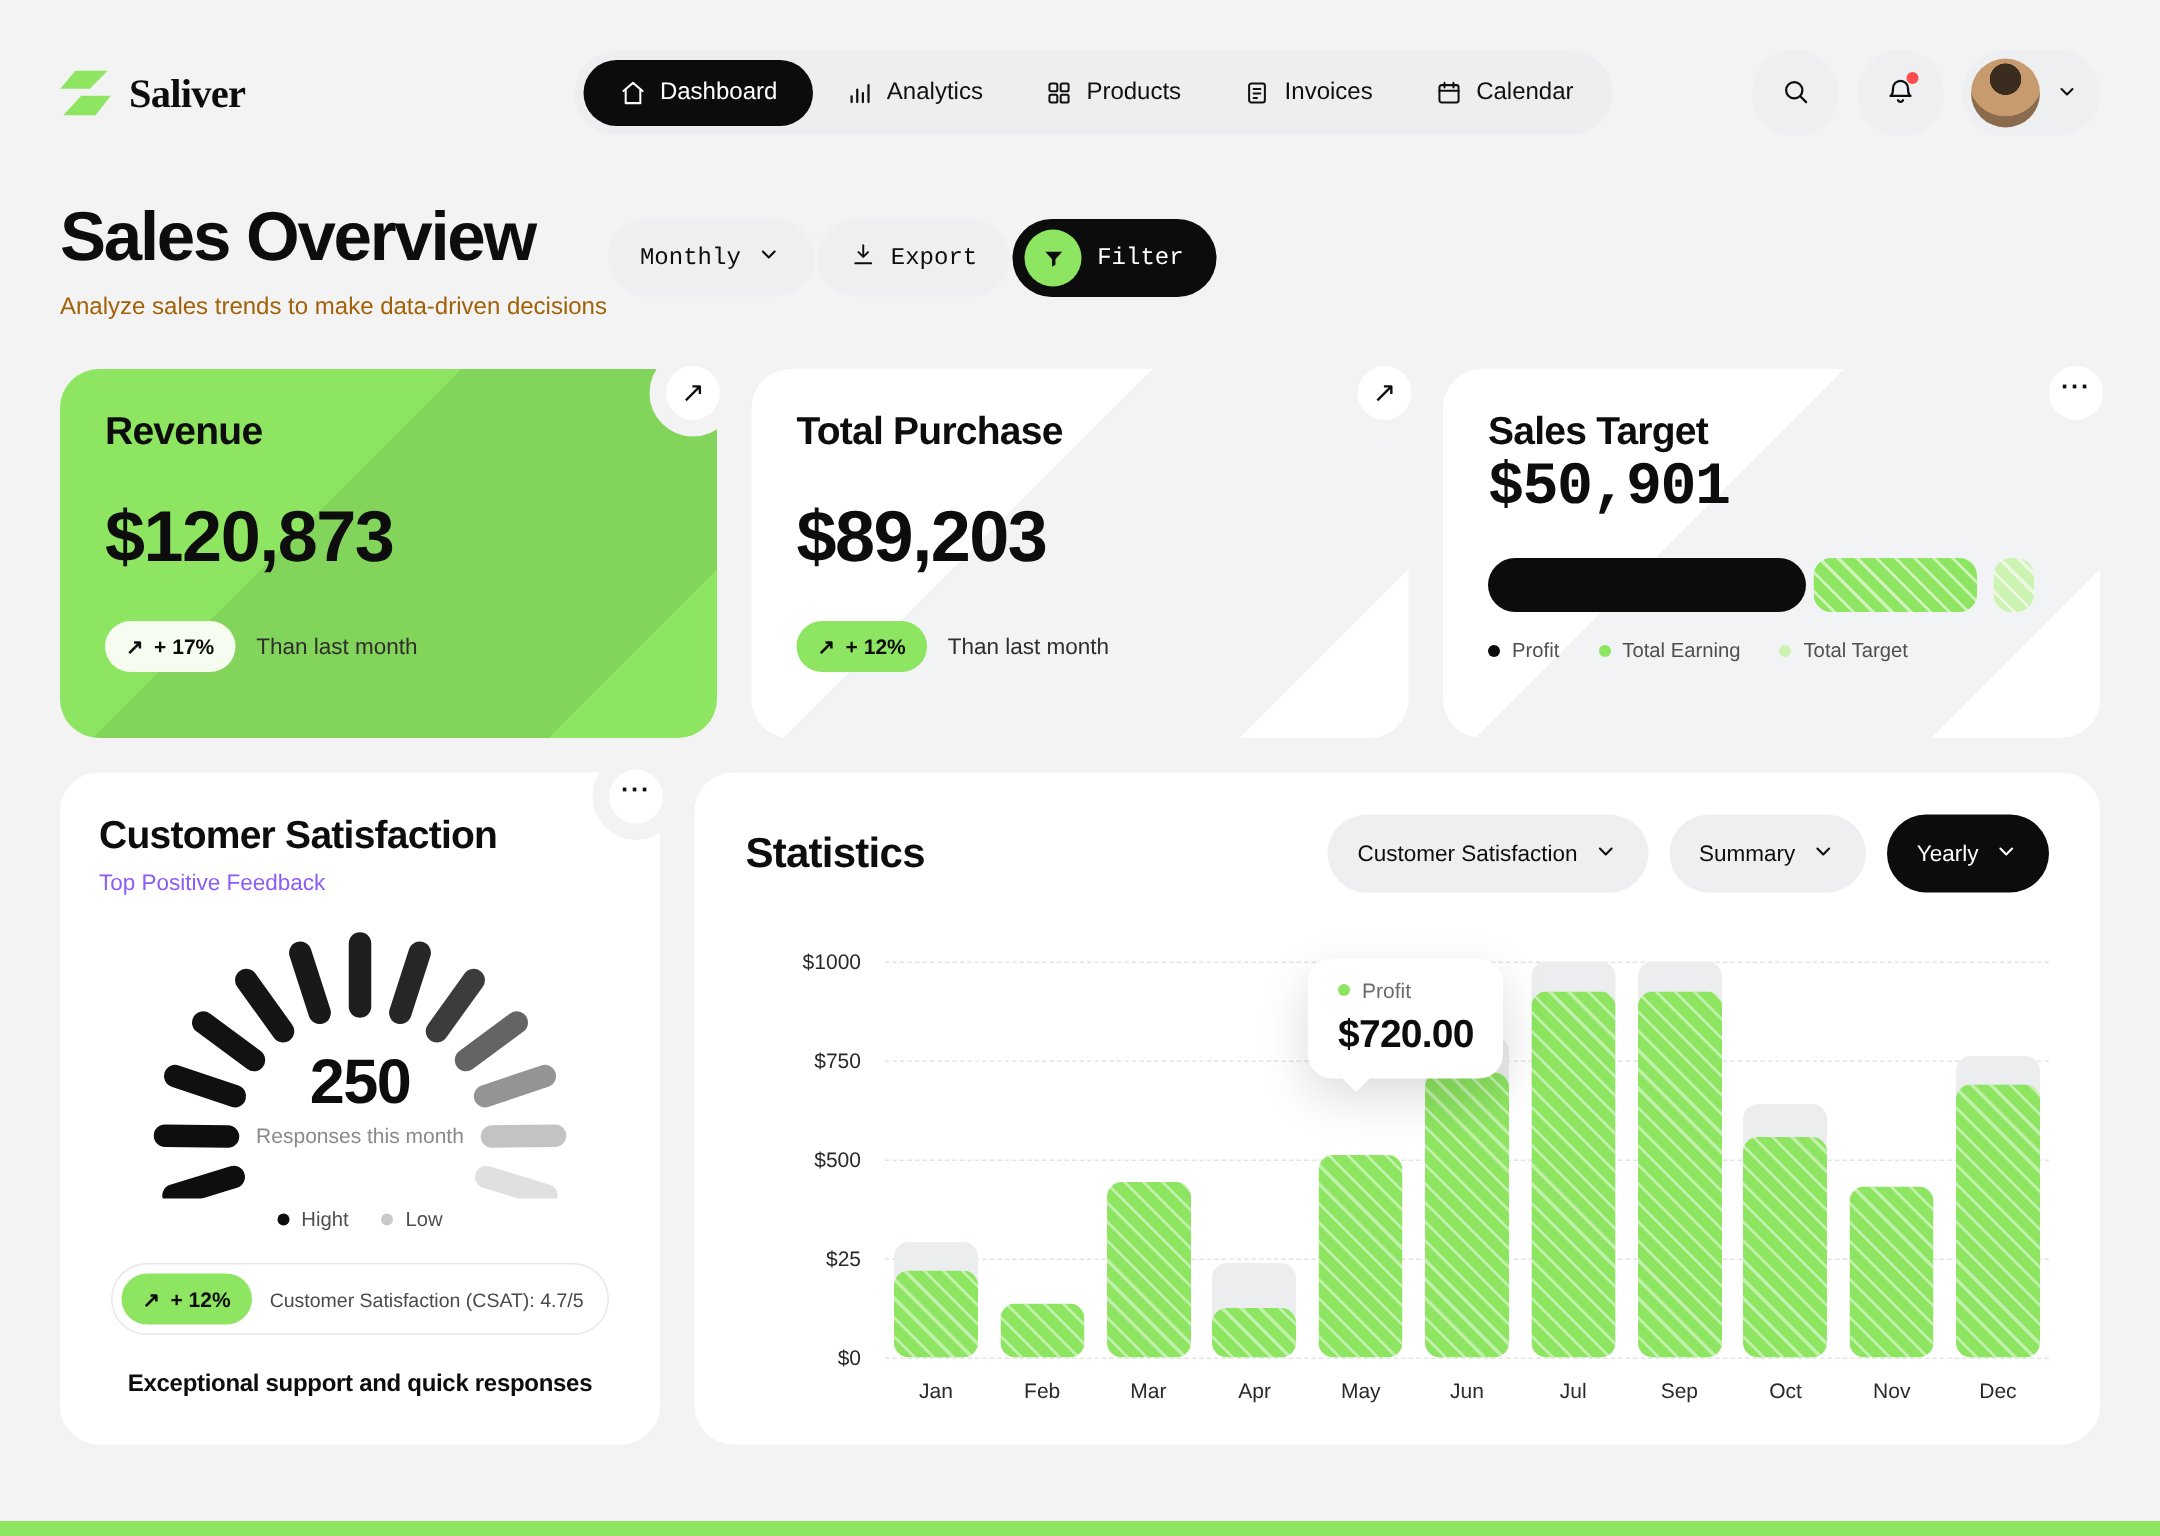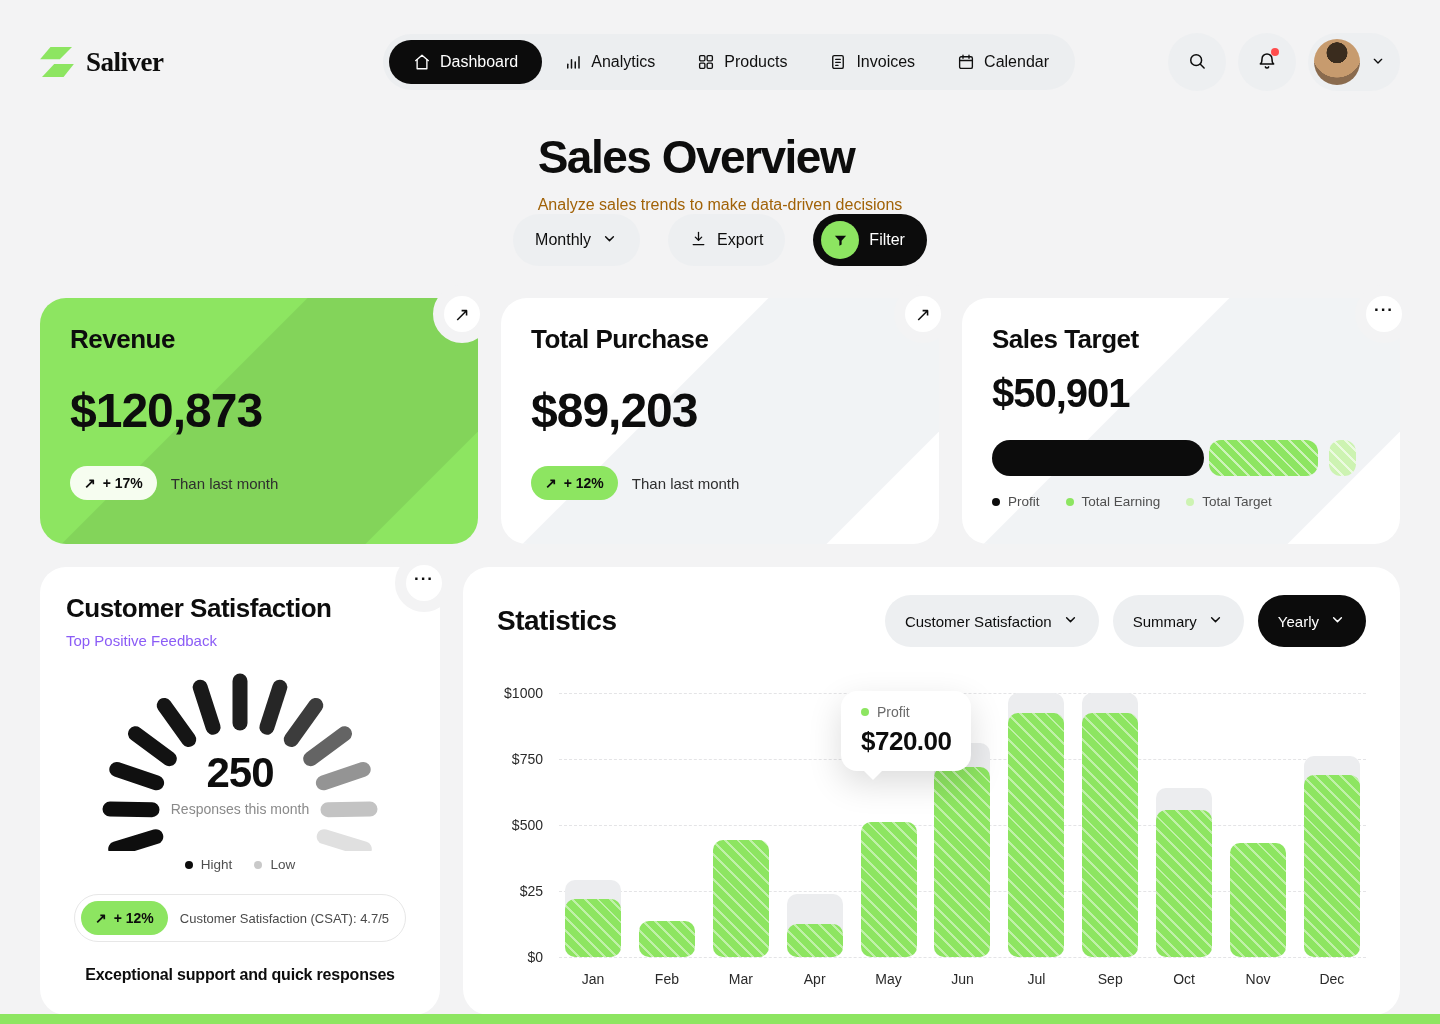--- a/index.html
+++ b/index.html
@@ -26,45 +26,45 @@
     background:#EDEFF1; display:flex; align-items:center; justify-content:center; cursor:pointer; color:#0d0d0d; }
   .icon-pill svg { width:20px; height:20px; }
   .notif-dot { position:absolute; top:15px; right:17px; width:8px; height:8px; border-radius:50%; background:#FF4D4D; }
   .avatar-pill { display:flex; align-items:center; gap:10px; background:#EDEFF1; border:none;
     border-radius:999px; padding:6px 14px 6px 6px; cursor:pointer; height:58px; color:#0d0d0d; }
   .avatar { width:46px; height:46px; border-radius:50%;
     background:radial-gradient(circle at 50% 30%, #3a2c1e 0 26%, #c79b6e 27% 62%, #8a6b4e 63% 100%); }
   .avatar-pill svg { width:16px; height:16px; }
 
   
-  .page-head { display:flex; justify-content:space-between; align-items:center; margin-top:36px;flex-direction:column; }
+  .page-head { display:flex; align-items:center; margin-top:36px; }
   h1 { font-size:46px; margin:0; font-weight:600; letter-spacing:-1.5px; }
   .subtitle { margin:12px 0 0; font-size:16px; color:#a16207; }
-  .head-controls { display:flex; gap:28px; align-items:center; }
+  .head-controls { display:flex; gap:2px; align-items:center;font-family:Liberation Mono, monospace; }
   .pill { display:flex; align-items:center; gap:10px; border:none; border-radius:999px;
     padding:0 22px; height:52px; font-size:16px; cursor:pointer; font-family:inherit;
     background:#EDEFF1; color:#0d0d0d; }
   .pill svg { width:17px; height:17px; }
   .pill.dark { background:#0C0C0C; color:#fff; }
   .filter-pill { padding-left:8px; }
   .f-ic { width:38px; height:38px; border-radius:50%; background:#8DE561; display:flex;
     align-items:center; justify-content:center; color:#0c0c0c; }
   .f-ic svg { width:15px; height:15px; }
 
   
   .stat-cards { display:grid; grid-template-columns:1fr 1fr 1fr; gap:23px; margin-top:32px; }
   .card { position:relative; background:#fff; border-radius:26px; padding:26px 30px; min-height:246px; }
   .band-wrap { position:absolute; inset:0; border-radius:26px; overflow:hidden; pointer-events:none; }
   .band { position:absolute; width:215px; height:640px; top:-170px; left:37%; transform:rotate(45deg); }
   .revenue { background:#8DE561; }
   .revenue .band { background:rgba(0,0,0,0.07); }
   .graycard .band { background:#EAECF0; opacity:.65; }
   .card h3 { margin:0; font-size:26px; font-weight:600; letter-spacing:-0.5px; position:relative; }
   .big { font-size:48px; font-weight:600; letter-spacing:-1px; margin-top:28px; position:relative; }
-  .target .big { font-size:40px; margin-top:16px; }
+  .target .big { font-size:40px; margin-top:0;font-family:Liberation Mono, monospace; }
   .delta-row { display:flex; align-items:center; gap:14px; margin-top:28px; position:relative; }
   .badge { display:inline-flex; align-items:center; gap:7px; border-radius:999px; padding:9px 14px;
     font-size:14px; font-weight:600; }
   .badge.white { background:#F6FDF0; }
   .badge.green { background:#8DE561; }
   .caption { font-size:15px; color:#2e2e2e; }
   .corner-btn { position:absolute; top:-13px; right:-13px; width:58px; height:58px; border-radius:50%;
     background:#fff; border:11px solid #F3F3F4; display:flex; align-items:center; justify-content:center;
     font-size:19px; cursor:pointer; z-index:3; color:#0d0d0d; font-family:inherit; }
   .corner-btn.dots { font-size:17px; font-weight:700; letter-spacing:1px; align-items:flex-start; padding-top:4px; }
@@ -96,21 +96,21 @@
     padding:6px 16px 6px 6px; margin-top:22px; background:#fff; }
   .csat-text { font-size:13px; color:#4a4a4a; }
   .note { font-size:16px; font-weight:700; margin:24px 0 0; letter-spacing:-0.2px; }
 
   
   .stats { display:flex; flex-direction:column; padding:28px 34px 58px;gap:12px; }
   .stats-head { display:flex; justify-content:space-between; align-items:center; }
   .stats h3 { font-size:28px; }
   .stats-filters { display:flex; gap:14px; }
   .pill.sm { height:52px; padding:0 20px; font-size:15px; }
-  .chart { display:flex; flex:1; margin-top:34px; }
+  .chart { display:flex; flex:1; margin-top:34px;margin-left:31px; }
   .y-axis { width:62px; position:relative; }
   .ytick { position:absolute; right:16px; transform:translateY(-50%); font-size:14px; color:#2a2a2a; }
   .plot { flex:1; position:relative; }
   .gridline { position:absolute; left:0; right:0; border-top:1.5px dashed #E4E4E6; }
   .bars { position:absolute; inset:0; display:flex; justify-content:space-between; padding:0 6px; }
   .slot { width:56px; position:relative; height:100%; }
   .track, .fill { position:absolute; bottom:0; left:0; right:0; border-radius:10px; }
   .track { background:#ECEDEF; }
   .fill { background-color:#8DE561;
     background-image:repeating-linear-gradient(45deg, rgba(255,255,255,.45) 0 2px, transparent 2px 9px); }

